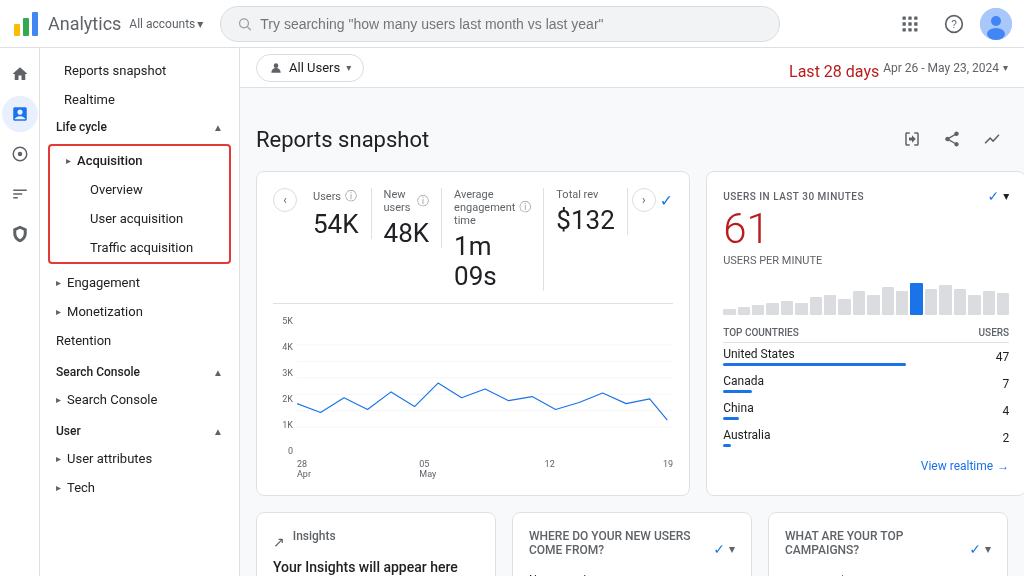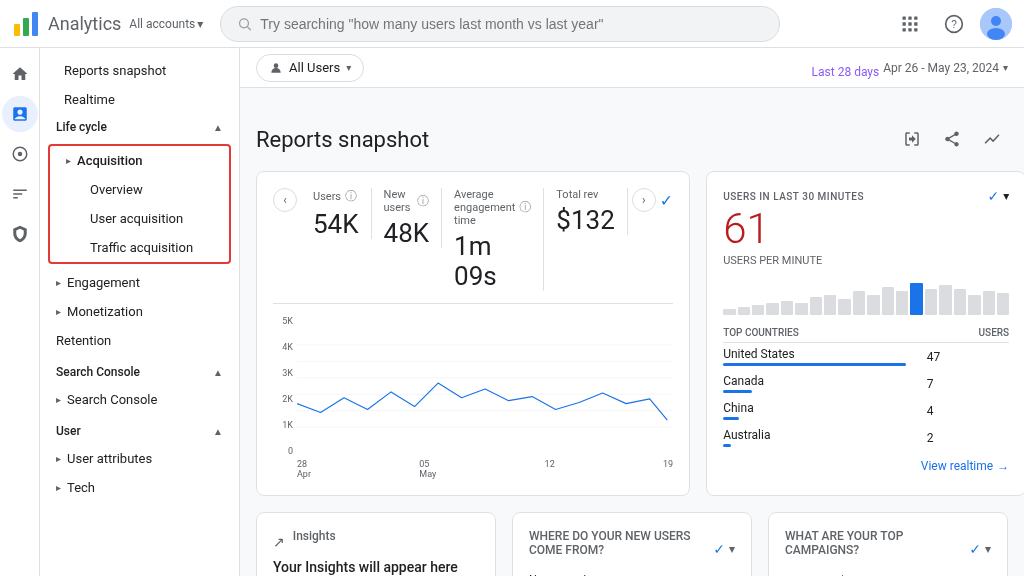--- a/index.html
+++ b/index.html
@@ -71,21 +71,21 @@
     .realtime-label { font-size: 10px; color: #5f6368; font-weight: 500; letter-spacing: 0.5px; text-transform: uppercase; }
     .realtime-number { font-size: 42px; font-weight: 300; color: #b91c1c; line-height: 1; margin-bottom: 4px; }
     .realtime-sub { font-size: 11px; color: #5f6368; margin-bottom: 8px; }
     .mini-bars { display: flex; align-items: flex-end; gap: 2px; height: 40px; margin-bottom: 8px; }
     .mini-bar { background: #dadce0; flex: 1; border-radius: 1px; }
     .mini-bar.active { background: #1a73e8; }
     .countries-table { width: 100%; border-collapse: collapse; }
     .countries-table th { font-size: 10px; color: #5f6368; font-weight: 500; text-align: left; padding: 4px 0; border-bottom: 1px solid #e0e0e0; }
     .countries-table th:last-child { text-align: right; }
     .countries-table td { font-size: 12px; padding: 4px 0; }
-    .countries-table td:last-child { text-align: left; }
+    .countries-table td:last-child { text-align: right; }
     .country-bar { height: 3px; background: #1a73e8; border-radius: 2px; margin-top: 2px; }
     .view-realtime { font-size: 12px; color: #1a73e8; cursor: pointer; display: flex; align-items: center; gap: 4px; margin-top: 8px; justify-content: flex-end; }
 
     
     .bottom-cards { display: grid; grid-template-columns: 1fr 1fr 1fr; gap: 16px; margin-top: 16px; }
     .bottom-card { background: #fff; border-radius: 8px; border: 1px solid #e0e0e0; padding: 16px; min-height: 130px; }
     .bottom-card-title { font-size: 12px; color: #5f6368; font-weight: 500; margin-bottom: 12px; }
     .insights-icon { color: #5f6368; font-size: 14px; margin-right: 4px; }
     .insights-title { font-size: 14px; font-weight: 500; margin-bottom: 8px; }
     .card-header-row { display: flex; align-items: center; justify-content: space-between; margin-bottom: 4px; }
@@ -251,21 +251,21 @@
     <div class="date-bar">
       <div class="filter-pill">
         <svg width="14" height="14" viewBox="0 0 24 24" fill="#5f6368">
             <circle cx="12" cy="8" r="4"></circle>
             <path d="M20 20c0-4.42-3.58-8-8-8s-8 3.58-8 8"></path>
           </svg>
         <span>All Users</span>
         <span style="font-size:10px; color:#5f6368;">▾</span>
       </div>
       <div class="date-range">
-        <span style="font-size:12px; color:#8b5cf6;margin-top:8px;">Last 28 days</span>
+        <span style="font-size:16px; color:#b91c1c;margin-top:8px;">Last 28 days</span>
         <span style="font-size:12px; color:#5f6368;">Apr 26 - May 23, 2024</span>
         <span style="font-size:10px;">▾</span>
       </div>
     </div>
 
     <div class="content-area">
       <div class="content-header">
         <h1 class="content-title">Reports snapshot</h1>
         <div class="content-actions">
           <button class="content-action-btn">

